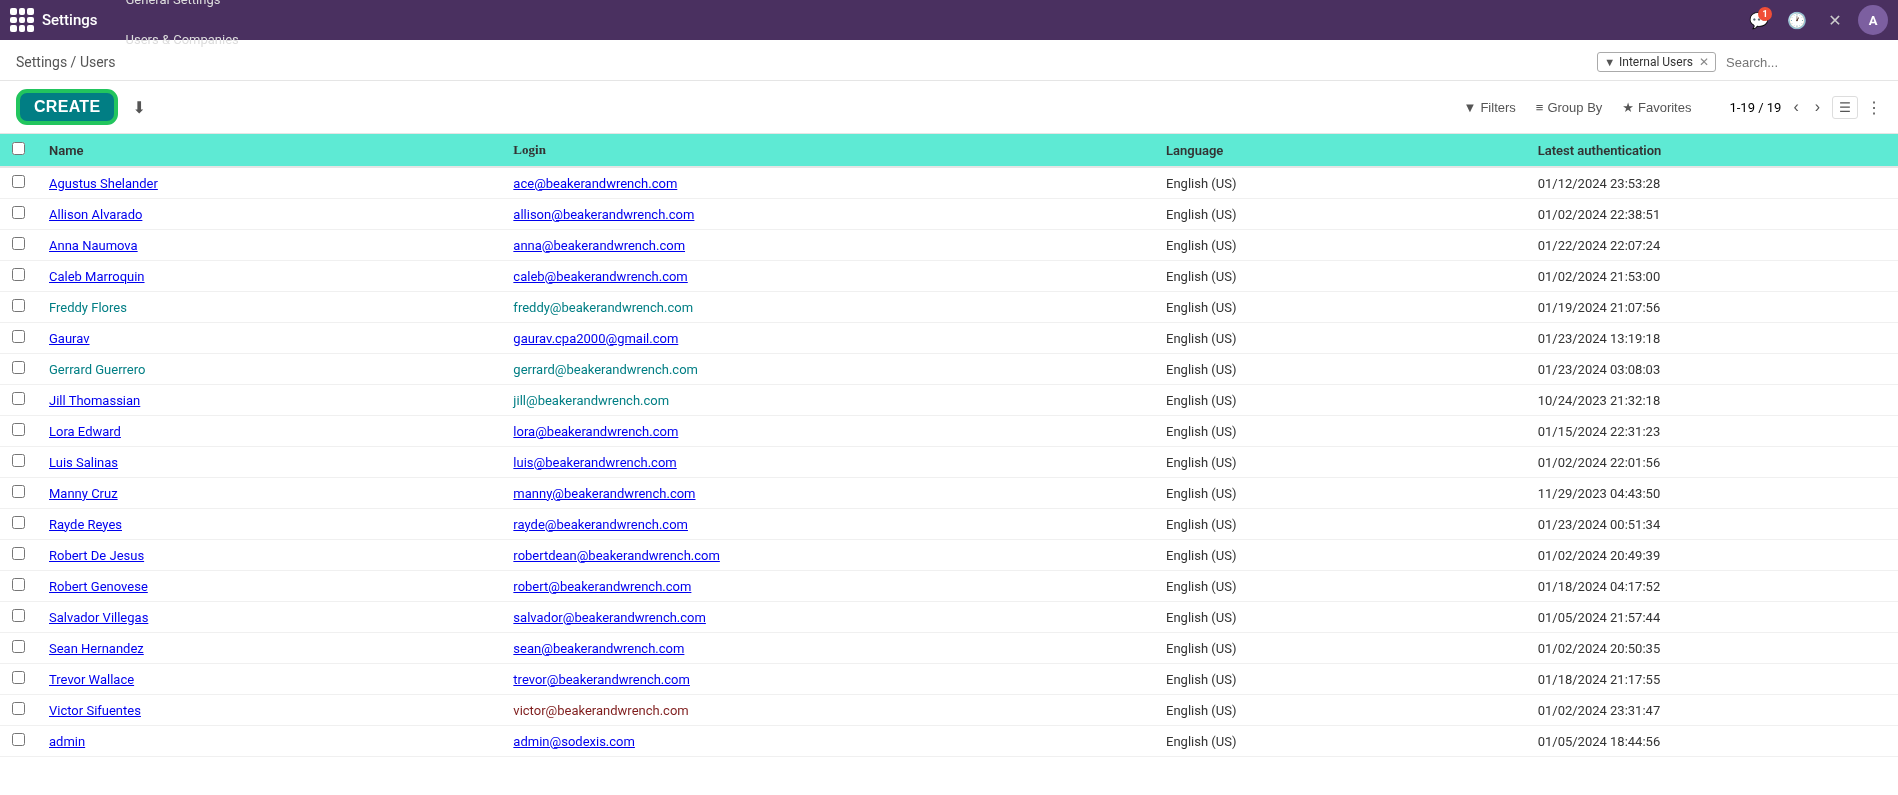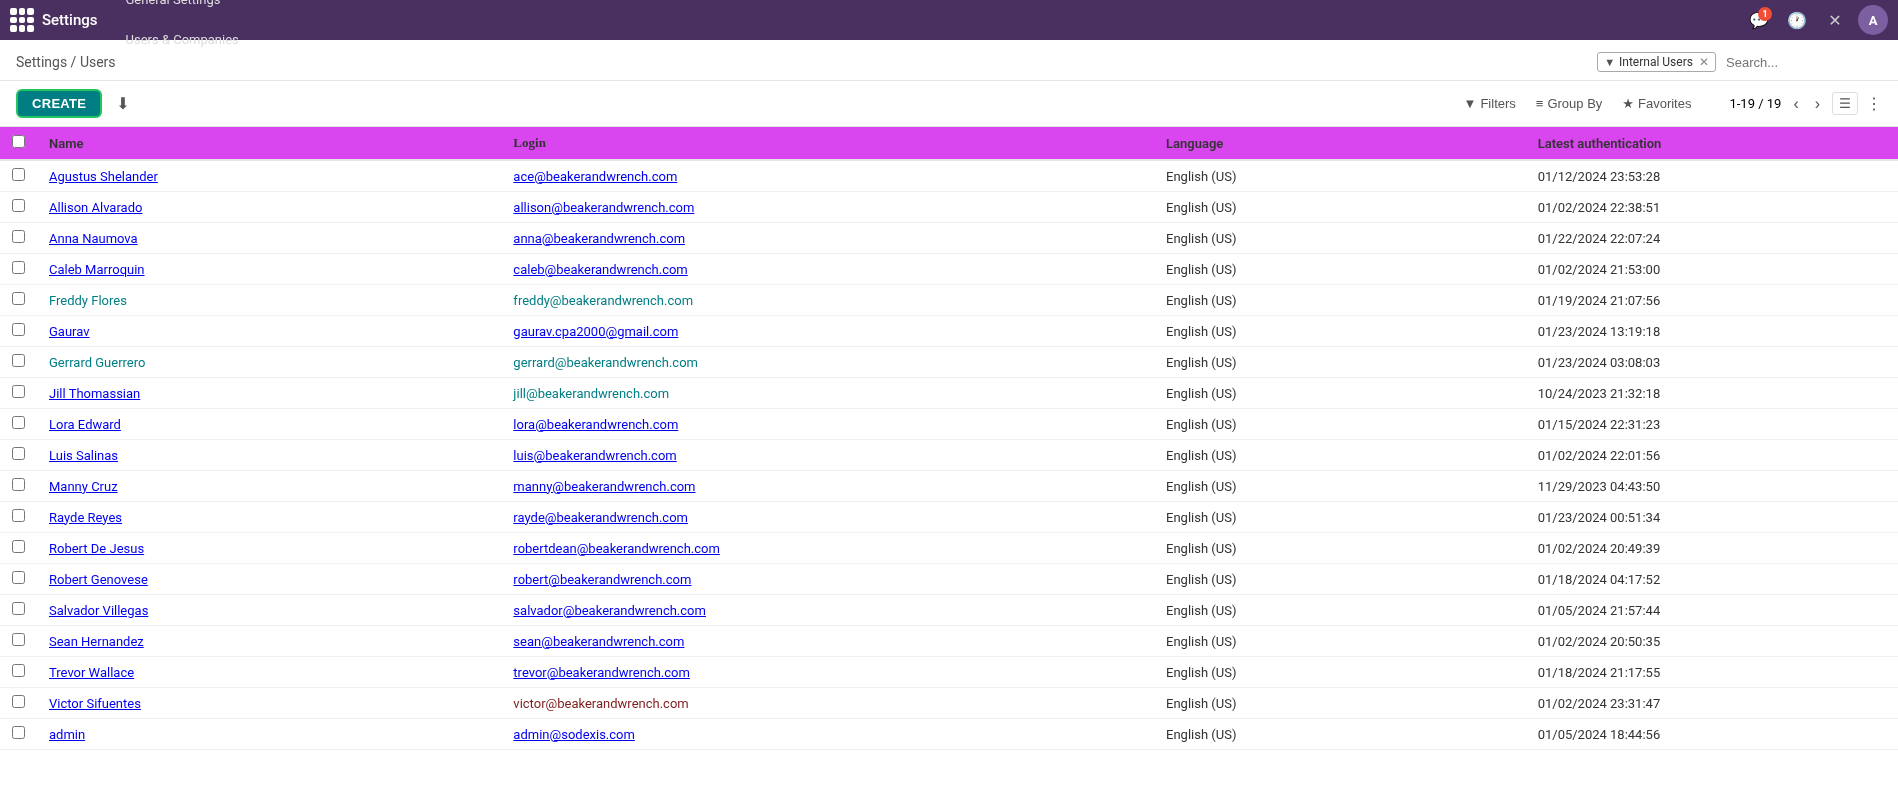--- a/index.html
+++ b/index.html
@@ -92,24 +92,24 @@
     
     .action-bar {
       display: flex; align-items: center;
       padding: 8px 16px;
       gap: 8px;
       border-bottom: 1px solid #e5e5e5;
     }
     .btn-create {
       background: #017e84;
       color: white;
-      border: 2px solid #22c55e;
-      border-radius: 6px;
+      border: 4px solid #22c55e;
+      border-radius: 11px;
       padding: 5px 14px;
-      font-size: 13px;
+      font-size: 16px;
       font-weight: 600;
       cursor: pointer;
       letter-spacing: 0.3px;
     }
     .btn-icon {
       background: none; border: none; cursor: pointer;
       color: #555; font-size: 16px; padding: 4px 6px;
     }
     .action-spacer { flex: 1; }
     .filter-btn, .groupby-btn, .favorites-btn {
@@ -138,21 +138,21 @@
     .data-table thead tr {
       border-bottom: 2px solid #e5e5e5;
       background: #fff;
     }
     .data-table th {
       padding: 8px 12px;
       text-align: left;
       font-weight: 600;
       font-size: 13px;
       color: #333;
-      background: #d946ef;
+      background: #5eead4;
     }
     .data-table th:first-child { width: 32px; }
     .data-table td {
       padding: 7px 12px;
       font-size: 13px;
       border-bottom: 1px solid #f0f0f0;
       color: #333;
     }
     .data-table tbody tr td:first-child { width: 32px; }
     .check-col { width: 32px; }

